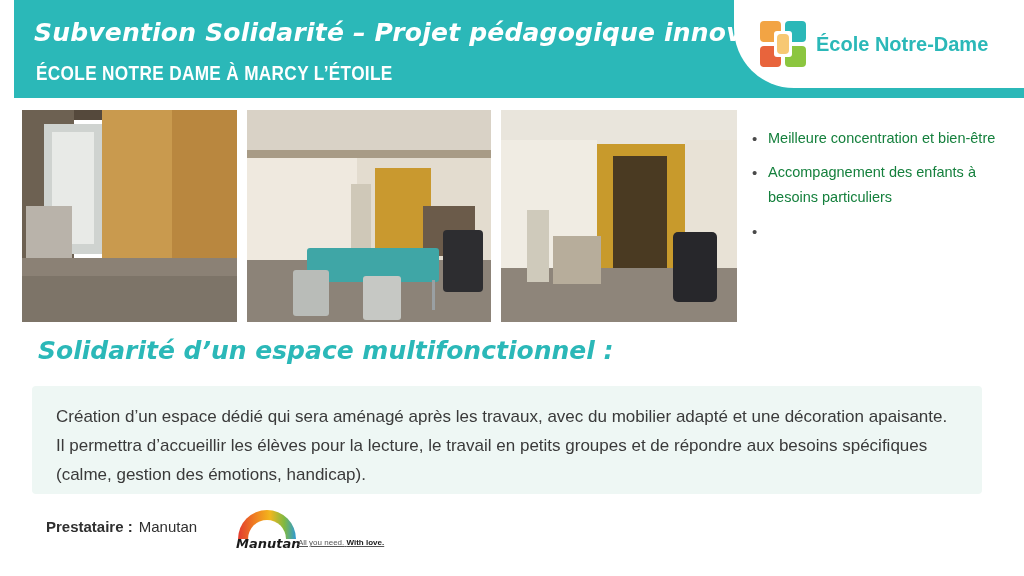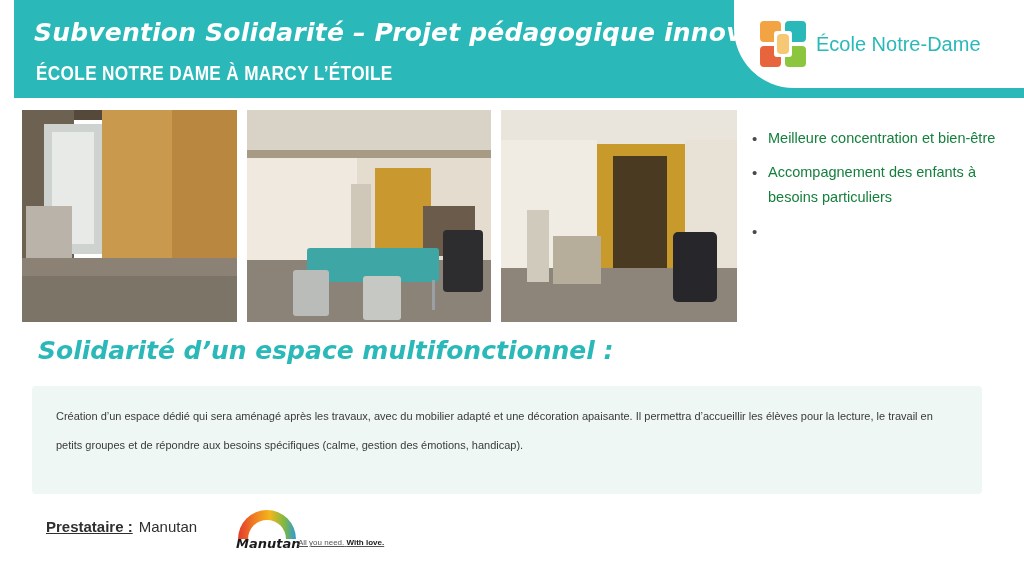--- a/index.html
+++ b/index.html
@@ -81,20 +81,21 @@
   }
   .logo-mark .sq {
     position: absolute;
     border-radius: 4px;
   }
   .logo-name {
     font-family: "Liberation Sans", sans-serif;
     font-size: 20px;
     color: #2bb8b8;
     white-space: nowrap;
+    font-weight: bold;
   }
 
   
   .photos {
     position: absolute;
     left: 22px;
     top: 110px;
     width: 715px;
     height: 212px;
     display: flex;
@@ -198,38 +199,37 @@
     left: 32px;
     top: 386px;
     width: 950px;
     height: 108px;
     background: #eef7f4;
     border-radius: 4px;
     box-sizing: border-box;
     padding: 16px 24px;
   }
   .body-text {
-    font-size: 11px;
+    font-size: 17px;
     color: #3a3a3a;
     line-height: 29px;
   }
 
   
   .footer {
     position: absolute;
     left: 46px;
     top: 518px;
     display: flex;
     align-items: center;
   }
   .footer-label {
     font-size: 15px;
     font-weight: bold;
     color: #2f2f2f;
-    text-decoration: underline;
     margin-right: 6px;
   }
   .footer-value {
     font-size: 15px;
     color: #2f2f2f;
   }
   .partner-logo {
     position: absolute;
     left: 230px;
     top: 508px;

